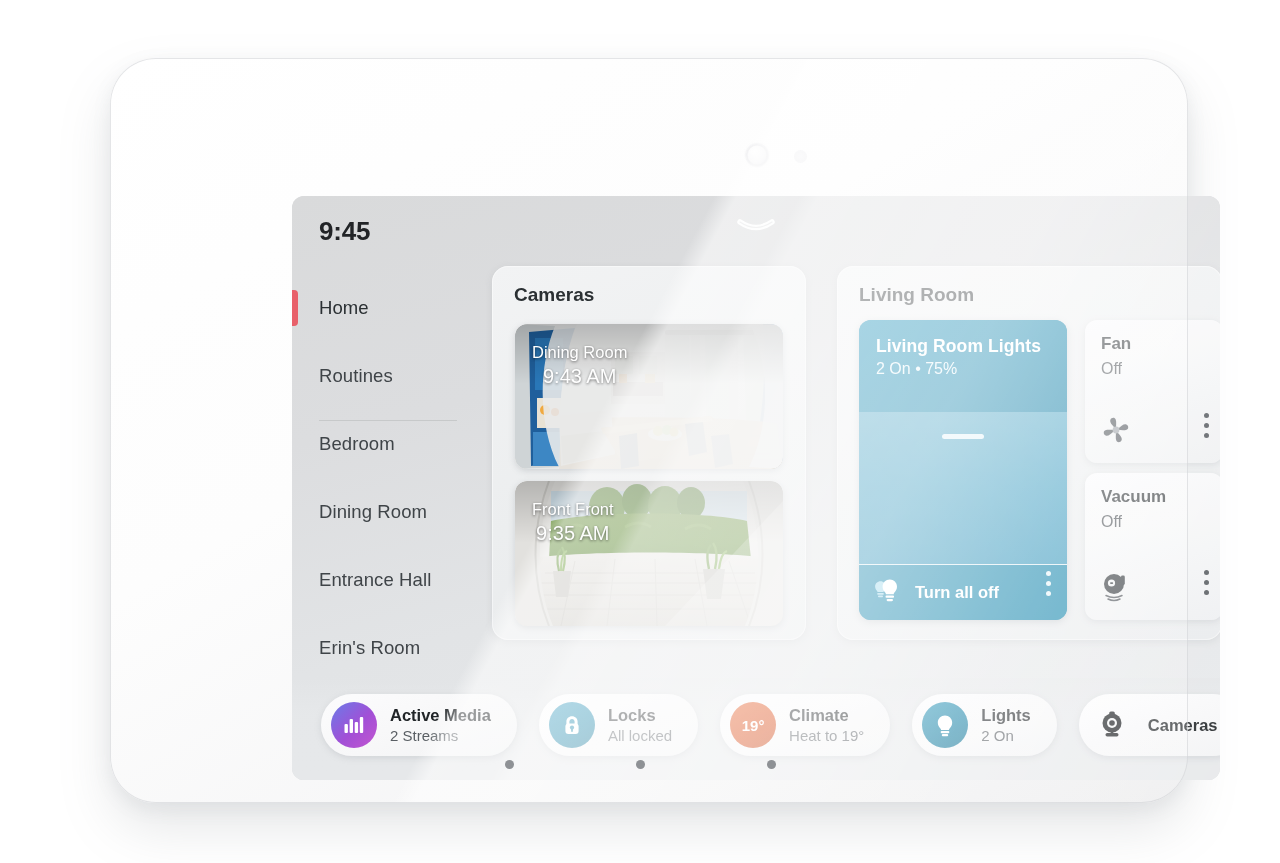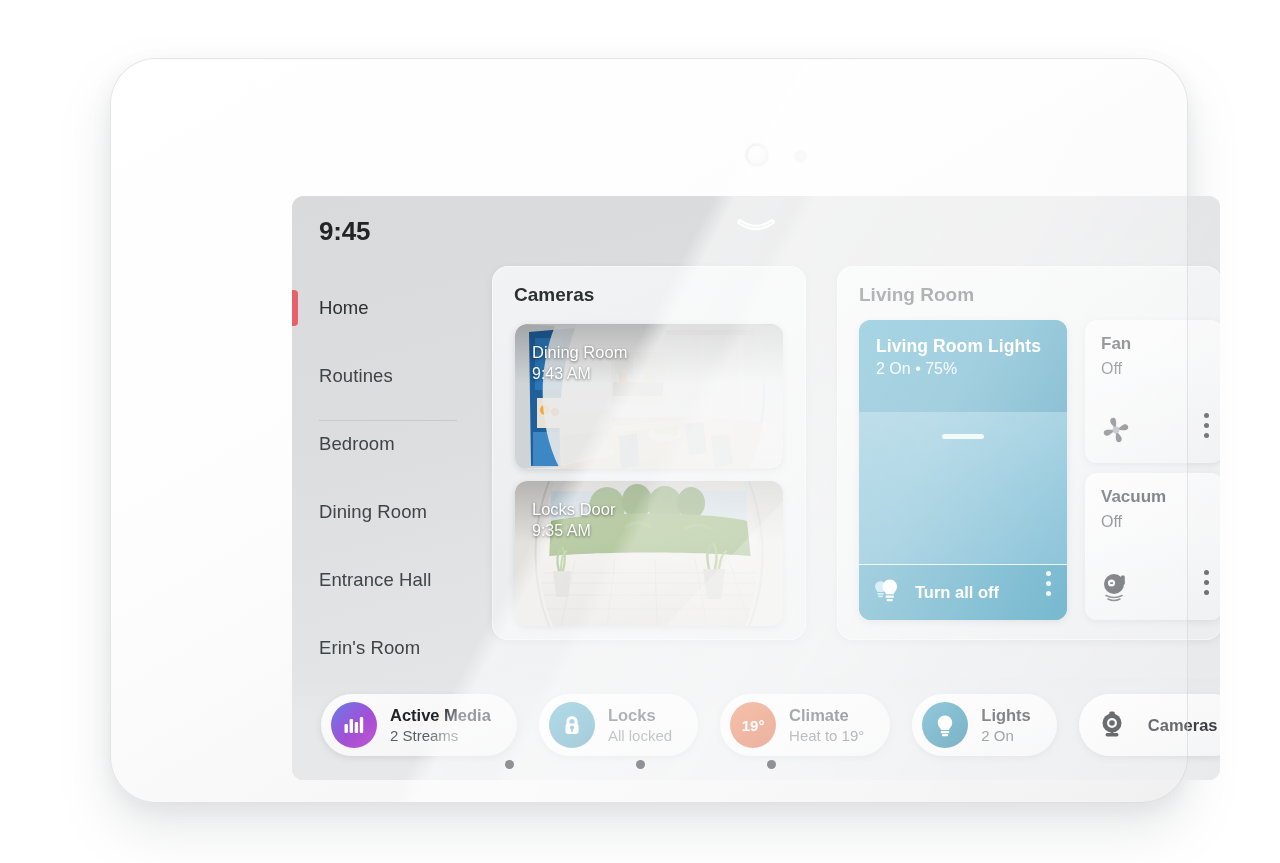--- a/index.html
+++ b/index.html
@@ -136,21 +136,21 @@
     border-radius:12px; overflow:hidden;
     box-shadow: 0 2px 6px rgba(140,145,152,0.30);
   }
   #cam-tile-0 { top:58px; }
   #cam-tile-1 { top:215px; }
   .cam-label {
     position:absolute; left:17px; top:17px; z-index:4;
     color:#ffffff; font-size:16.5px; line-height:1.35;
     text-shadow: 0 1px 3px rgba(0,0,0,0.55);
   }
-  .cam-time { font-size:16px; opacity:0.97; }
+  .cam-time { font-size:20px; opacity:0.97;text-align:center; }
   .cam-img { position:absolute; inset:0; }
 
   
   #panel-living { left:345px; top:0; width:385px; height:374px; }
 
   #lights-tile {
     position:absolute; left:22px; top:54px; width:208px; height:300px;
     border-radius:12px; overflow:hidden;
     background:#1484ac;
     box-shadow: 0 2px 7px rgba(120,130,140,0.30);
@@ -434,21 +434,21 @@
                   <rect width="268" height="62" fill="url(#shade2)"></rect>
                   <linearGradient id="shade2" x1="0" y1="0" x2="0" y2="1">
                     <stop offset="0%" stop-color="#000" stop-opacity="0.20"></stop>
                     <stop offset="100%" stop-color="#000" stop-opacity="0"></stop>
                   </linearGradient>
 
                   <path d="M150 145 L268 20 L268 145 Z" fill="#ffffff" opacity="0.22"></path>
                 </g>
               </svg>
               <div class="cam-label">
-                <div>Locks Door</div>
+                <div>Front Front</div>
                 <div class="cam-time">9:35 AM</div>
               </div>
             </div>
           </section>
 
           <section class="panel" id="panel-living">
             <div class="panel-title">Living Room</div>
 
             <div id="lights-tile">
               <div id="lights-head">

